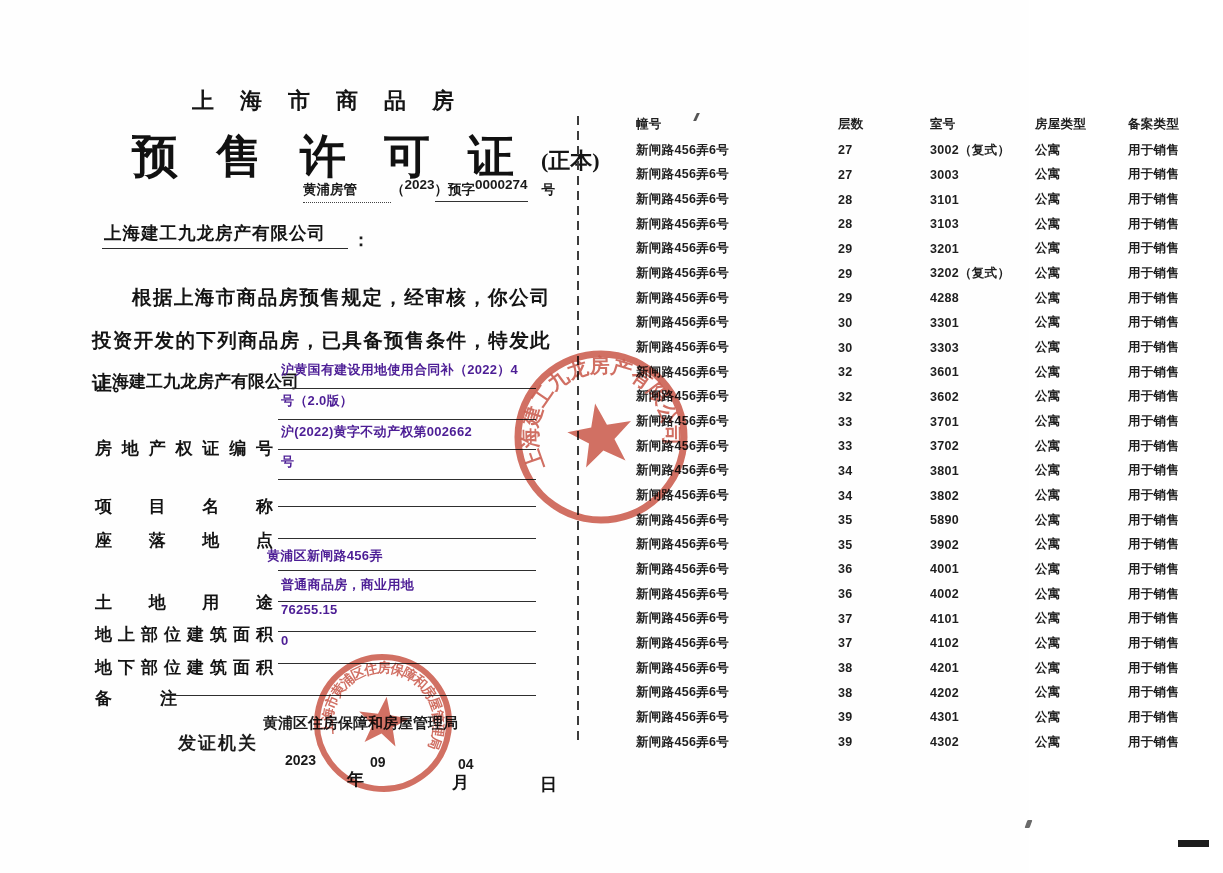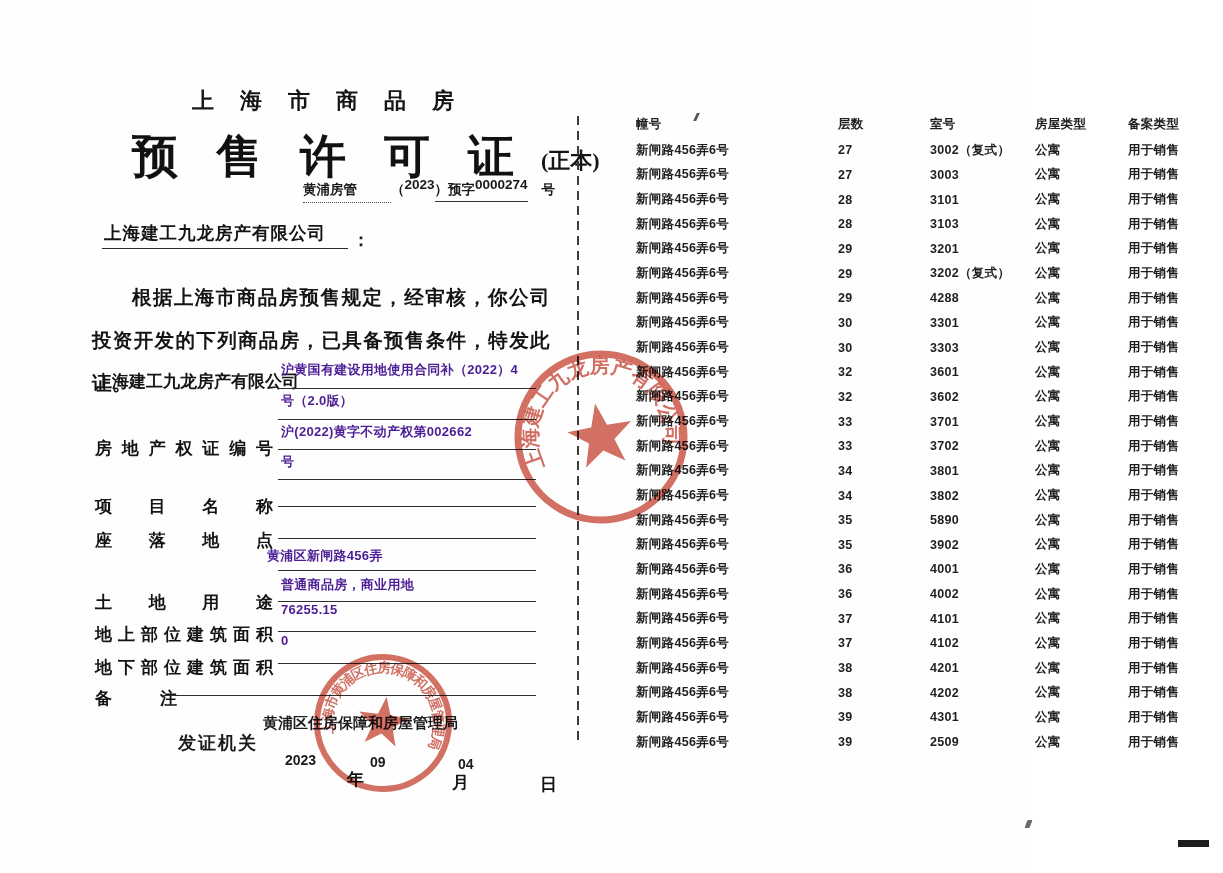--- a/index.html
+++ b/index.html
@@ -328,21 +328,21 @@
         <div class="trow">
           <div class="tcell c0">新闸路456弄6号</div>
           <div class="tcell c1">39</div>
           <div class="tcell c2">4301</div>
           <div class="tcell c3">公寓</div>
           <div class="tcell c4">用于销售</div>
         </div>
         <div class="trow">
           <div class="tcell c0">新闸路456弄6号</div>
           <div class="tcell c1">39</div>
-          <div class="tcell c2">2509</div>
+          <div class="tcell c2">4302</div>
           <div class="tcell c3">公寓</div>
           <div class="tcell c4">用于销售</div>
         </div>
       </div>
   </div>
 
   <svg class="abs stamp" id="stamp-company" width="196" height="196" viewBox="-98 -98 196 196">
     <circle cx="0" cy="0" r="83" fill="none" stroke="#c64a3a" stroke-width="7" opacity="0.9"></circle>
     <polygon fill="#c64a3a" opacity="0.9" points="0,-34 8,-11 32.3,-10.5 12.9,4.2 20,27.5 0,13.6 -20,27.5 -12.9,4.2 -32.3,-10.5 -8,-11"></polygon>
     <path id="sealArc1" d="M -55,32 A 64,64 0 1 1 55,32" fill="none"></path>

